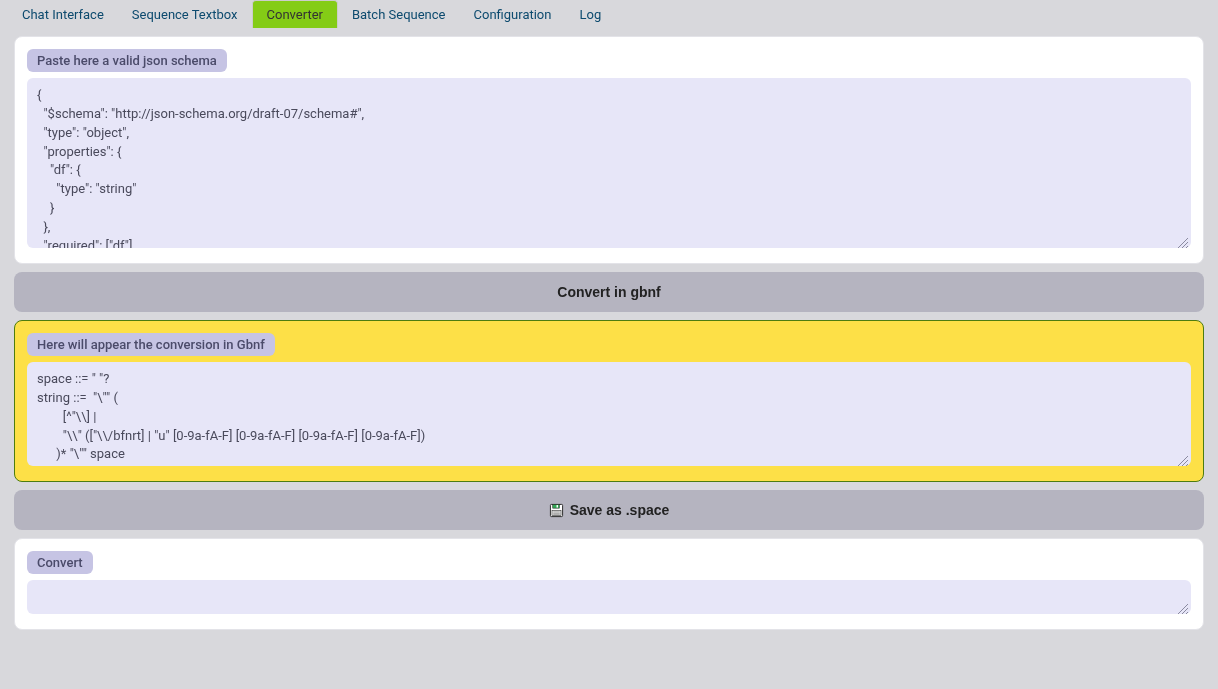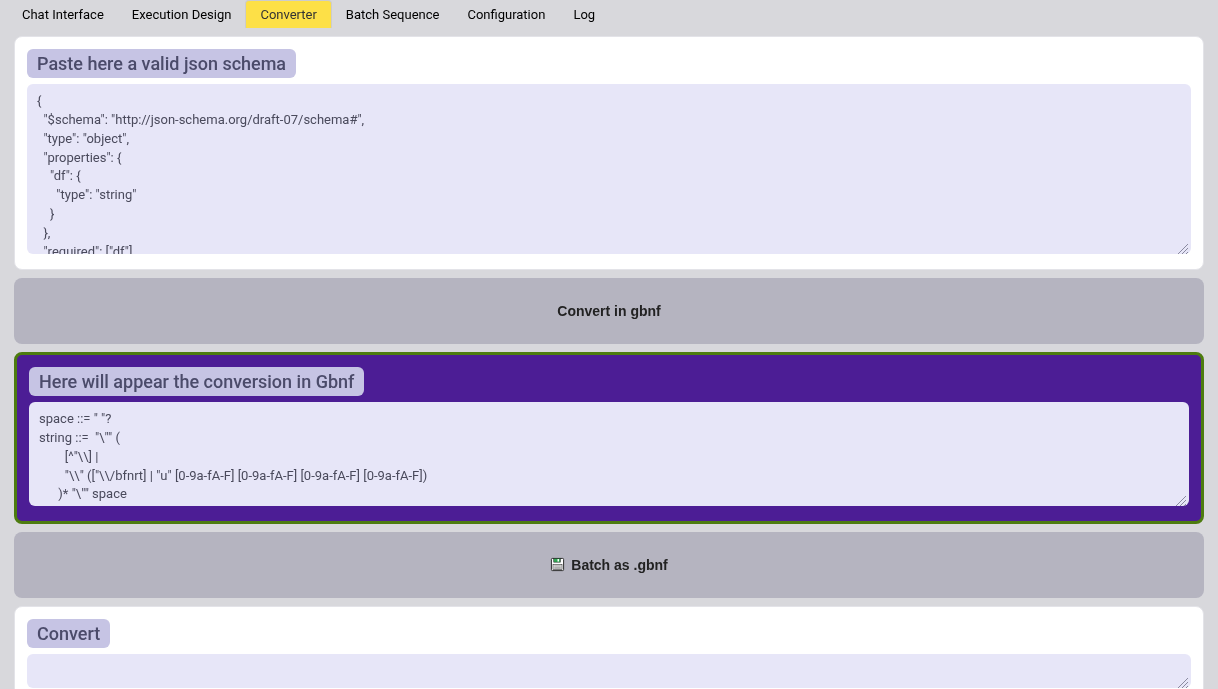--- a/index.html
+++ b/index.html
@@ -13,44 +13,44 @@
   }
   .tabs {
     display: flex;
     gap: 0;
     padding: 0 8px;
     height: 28px;
     align-items: flex-end;
   }
   .tab {
     padding: 6px 14px 6px;
-    color: #000000;
+    color: #0c4a6e;
     font-size: 13px;
     cursor: pointer;
     border-radius: 4px 4px 0 0;
   }
   .tab.active {
-    background: #fde047;
+    background: #84cc16;
     color: #333;
     border: 1px solid #ccc;
     border-bottom: none;
   }
   .panel {
     background: #fff;
     border: 1px solid #e3e3e8;
     border-radius: 8px;
     margin: 8px 14px;
     padding: 12px;
     position: relative;
   }
   .field-label {
     display: inline-block;
     background: #c6c4e4;
     color: #4b4b6a;
-    font-size: 18px;
+    font-size: 13px;
     font-weight: 500;
     padding: 4px 10px;
     border-radius: 6px;
     margin-bottom: 6px;
   }
   .textarea {
     width: 100%;
     background: #e7e6f8;
     border: none;
     border-radius: 6px;
@@ -73,59 +73,59 @@
     right: 2px;
     bottom: 2px;
     width: 14px;
     height: 14px;
     pointer-events: none;
   }
   .resize-handle svg { width: 14px; height: 14px; }
   .resize-handle line { stroke: #8a8aa0; stroke-width: 1; }
   .big-button {
     display: flex;
-    align-items: flex-start;
+    align-items: center;
     justify-content: center;
     background: #b5b4c0;
     color: #222;
     font-weight: 600;
     font-size: 14px;
     border: none;
     border-radius: 8px;
     margin: 8px 14px;
-    padding: 25px 0;
+    padding: 12px 0;
     cursor: pointer;
     width: calc(100% - 28px);
     gap: 6px;
   }
   .ta-large { height: 170px; }
   .ta-med   { height: 104px; }
   .ta-small { height: 34px; }
   .save-icon {
     width: 15px;
     height: 15px;
     display: inline-flex;
   }
   .save-icon svg { width: 15px; height: 15px; }
   .section-stack {
-    background: #4c1d95;
-    border: 3px solid #4d7c0f;
+    background: #fde047;
+    border: 1px solid #4d7c0f;
     border-radius: 8px;
     margin: 8px 14px;
     padding: 12px;
   }
   .section-stack .sub { margin-bottom: 14px; }
   .section-stack .sub:last-child { margin-bottom: 0; }
 </style>
 </head>
 <body>
 
 <div class="tabs">
   <div class="tab">Chat Interface</div>
-  <div class="tab">Execution Design</div>
+  <div class="tab">Sequence Textbox</div>
   <div class="tab active">Converter</div>
   <div class="tab">Batch Sequence</div>
   <div class="tab">Configuration</div>
   <div class="tab">Log</div>
 </div>
 
 <div class="panel">
   <span class="field-label">Paste here a valid json schema</span>
   <div class="textarea-wrap">
     <textarea class="textarea ta-large" spellcheck="false" style="">{
@@ -178,21 +178,21 @@
     <svg viewBox="0 0 16 16">
       <rect x="1.5" y="1.5" width="13" height="13" rx="1" fill="#fff" stroke="#222" stroke-width="1"></rect>
       <rect x="4" y="1.5" width="7" height="4" fill="#3a5" stroke="#222" stroke-width="0.6"></rect>
       <rect x="8" y="2.2" width="1.6" height="2.6" fill="#fff"></rect>
       <rect x="3.2" y="8" width="9.6" height="5.5" fill="#eee" stroke="#222" stroke-width="0.6"></rect>
       <line x1="4.5" y1="9.5" x2="11.5" y2="9.5" stroke="#888" stroke-width="0.8"></line>
       <line x1="4.5" y1="11" x2="11.5" y2="11" stroke="#888" stroke-width="0.8"></line>
       <line x1="4.5" y1="12.5" x2="11.5" y2="12.5" stroke="#888" stroke-width="0.8"></line>
     </svg>
   </span>
-  <span>Batch as .gbnf</span>
+  <span>Save as .space</span>
 </button>
 
 <div class="panel">
   <span class="field-label">Convert</span>
   <div class="textarea-wrap">
     <textarea class="textarea ta-small" spellcheck="false" style=""></textarea>
     <span class="resize-handle">
       <svg viewBox="0 0 14 14">
           <line x1="3" y1="13" x2="13" y2="3"></line>
           <line x1="7" y1="13" x2="13" y2="7"></line>

